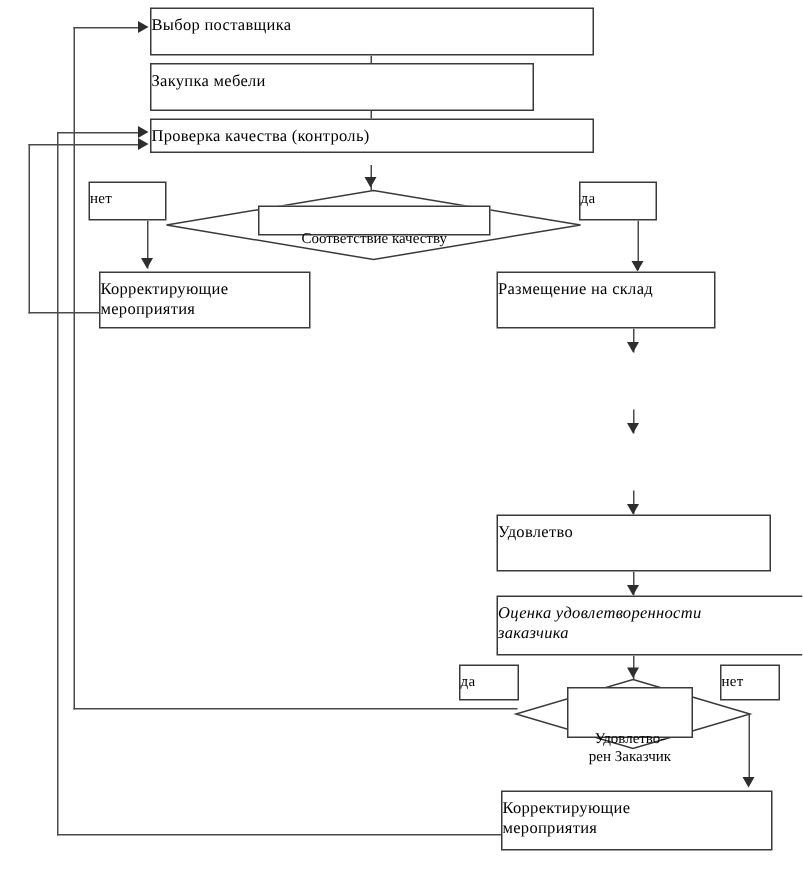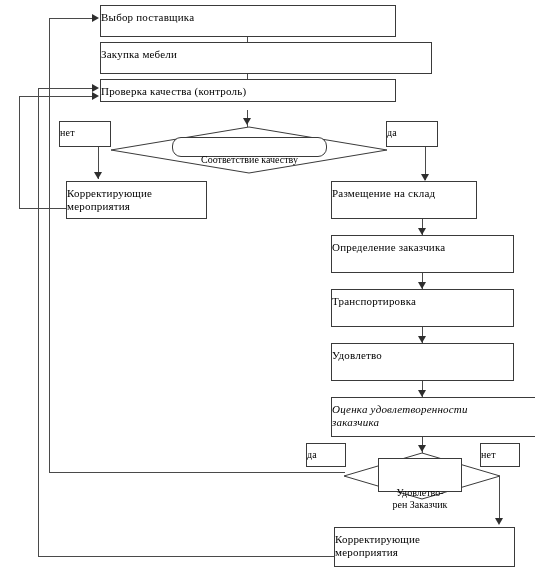--- a/index.html
+++ b/index.html
@@ -105,34 +105,34 @@
   <div class="ln v" style="left:247px; top:74px; height:16px;"></div>
   <div class="arrow down" style="left:243px; top:83px;"></div>
 
   <div class="ln v" style="left:247px; top:110px; height:17px;"></div>
   <div class="arrow down" style="left:243px; top:118px;"></div>
 
   <div class="box" style="left:100px; top:5px; width:296px; height:32px;">
     <span class="txt">Выбор поставщика</span>
   </div>
 
-  <div class="box" style="left:100px; top:42px; width:332px; height:32px;">
+  <div class="box" style="left:100px; top:42px; width:256px; height:32px;">
     <span class="txt">Закупка мебели</span>
   </div>
 
   <div class="box" style="left:100px; top:79px; width:296px; height:23px;">
     <span class="txt">Проверка качества (контроль)</span>
   </div>
 
   <div class="diamond-wrap" style="left:110px; top:126px;">
     <svg width="278" height="48" viewBox="0 0 278 48">
       <polygon points="139,1 277,24 139,47 1,24" fill="#ffffff" stroke="#3a3a3a" stroke-width="1"></polygon>
     </svg>
   </div>
-  <div class="diamond-label" style="left:172px; top:137px; width:155px; height:20px;border-radius:9px;">
+  <div class="diamond-label" style="left:172px; top:137px; width:155px; height:20px;">
     <span class="txt" style="display:block;padding-top:4px;">Соответствие качеству</span>
   </div>
 
   <div class="box tag" style="left:59px; top:121px; width:52px; height:26px;">
     <span class="txt">нет</span>
   </div>
 
   <div class="box tag" style="left:386px; top:121px; width:52px; height:26px;">
     <span class="txt">да</span>
   </div>
@@ -147,29 +147,23 @@
     <span class="txt">Корректирующие
 мероприятия</span>
   </div>
 
   <div class="box" style="left:331px; top:181px; width:146px; height:38px;">
     <span class="txt">Размещение на склад</span>
   </div>
   <div class="ln v" style="left:422px; top:219px; height:16px;"></div>
   <div class="arrow down" style="left:418px; top:228px;"></div>
 
-  <div class="box" style="left:331px; top:235px; width:183px; height:38px;">
-    <span class="txt">Определение заказчика</span>
-  </div>
   <div class="ln v" style="left:422px; top:273px; height:16px;"></div>
   <div class="arrow down" style="left:418px; top:282px;"></div>
 
-  <div class="box" style="left:331px; top:289px; width:183px; height:38px;">
-    <span class="txt">Транспортировка</span>
-  </div>
   <div class="ln v" style="left:422px; top:327px; height:16px;"></div>
   <div class="arrow down" style="left:418px; top:336px;"></div>
 
   <div class="box" style="left:331px; top:343px; width:183px; height:38px;">
     <span class="txt">Удовлетво</span>
   </div>
   <div class="ln v" style="left:422px; top:381px; height:16px;"></div>
   <div class="arrow down" style="left:418px; top:390px;"></div>
 
   <div class="box" style="left:331px; top:397px; width:216px; height:40px;font-style:italic;">

